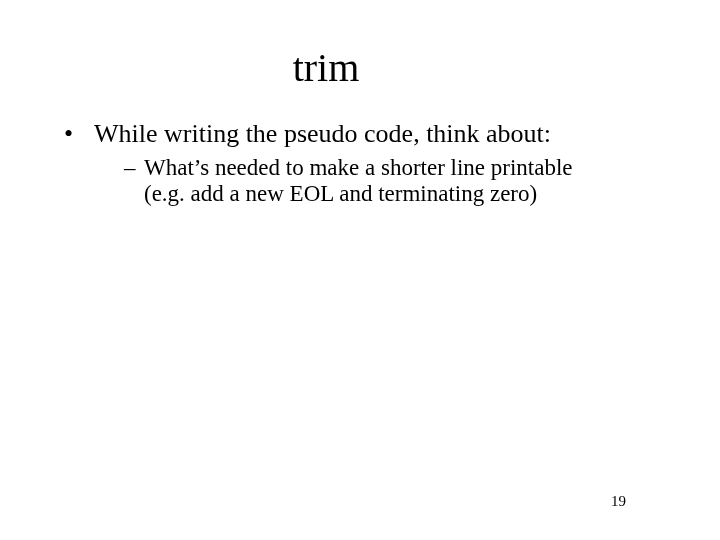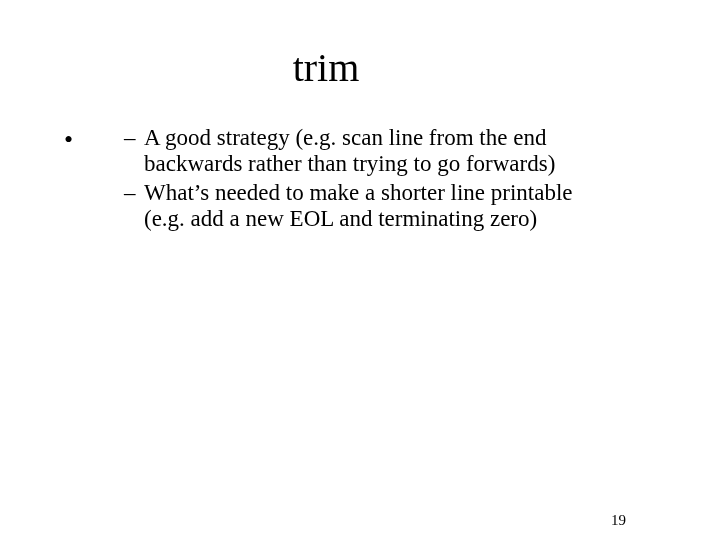--- a/index.html
+++ b/index.html
@@ -61,38 +61,36 @@
   }
   ul.level2 > li::before {
     content: "–";
     position: absolute;
     left: 0;
     top: 0;
   }
   .page-number {
     position: absolute;
     right: 26px;
-    bottom: 11px;
+    bottom: 30px;
     font-size: 15px;
   }
 </style>
 </head>
 <body>
 
 <div class="slide">
 
   <div class="title">trim</div>
 
   <div class="body">
     <ul class="level1">
       <li>
+        <span>While writing the pseudo code, think about:</span>
         <ul class="level2">
-          <li>
-            <span>A good strategy (e.g. scan line from the end backwards rather than trying to go forwards)</span>
-          </li>
           <li>
             <span>What’s needed to make a shorter line printable (e.g. add a new EOL and terminating zero)</span>
           </li>
         </ul>
       </li>
     </ul>
   </div>
 
   <div class="page-number">19</div>
 

